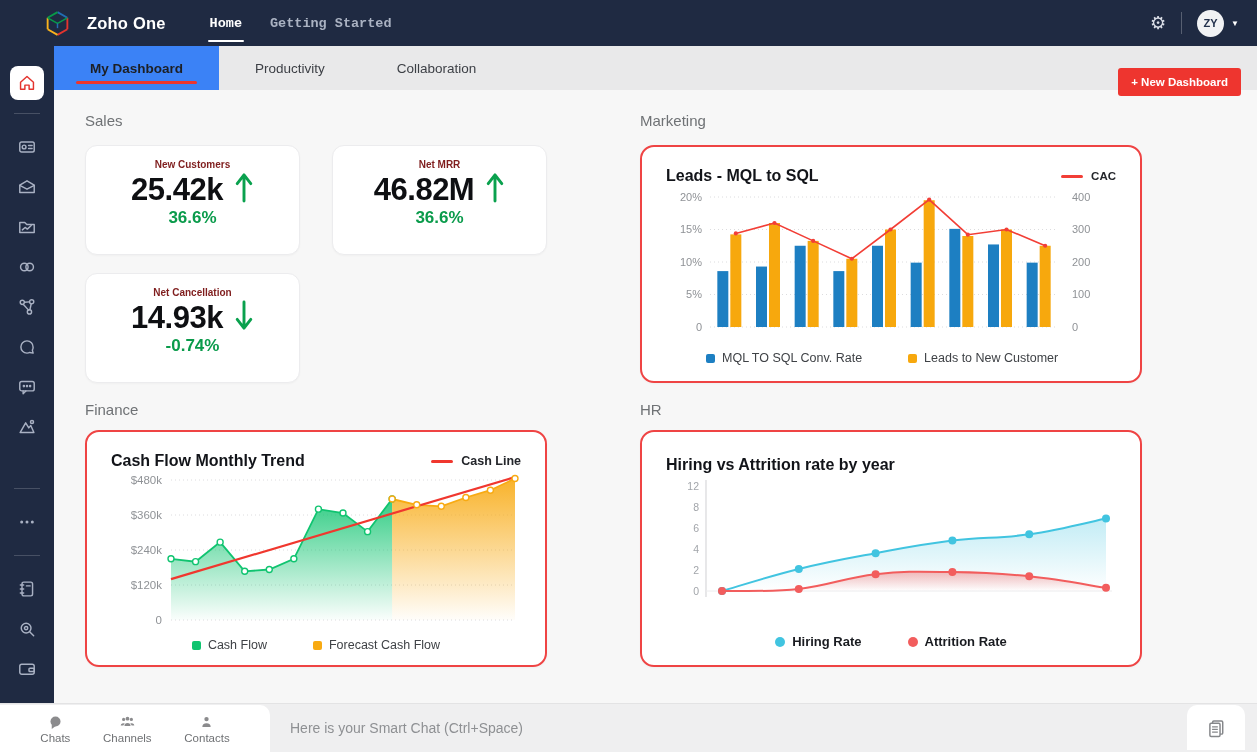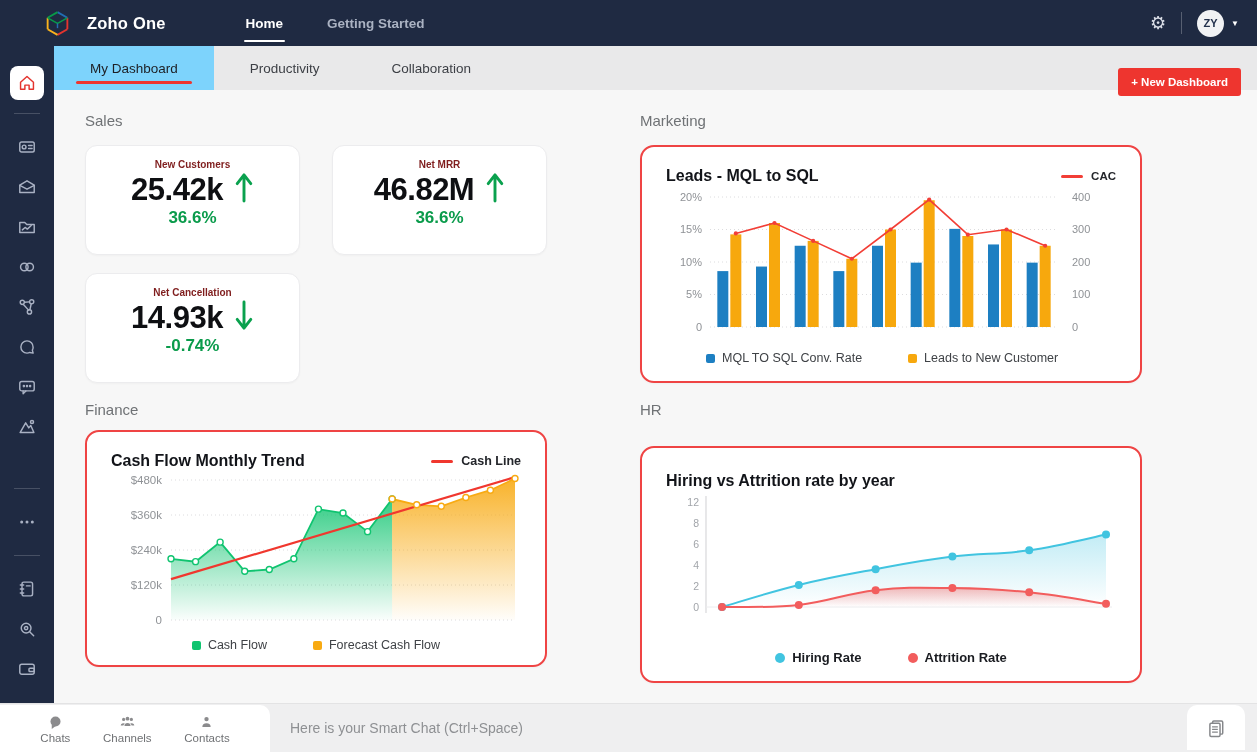--- a/index.html
+++ b/index.html
@@ -4,42 +4,42 @@
 <style>
   * { box-sizing: border-box; margin: 0; padding: 0; }
   html,body { width:1257px; height:752px; }
   body { font-family:"Liberation Sans",sans-serif; background:#f7f7f7; overflow:hidden; }
   .app { position:relative; width:1257px; height:752px; background:#f7f7f7; overflow:hidden; }
 
   
   .topbar { position:absolute; top:0; left:0; right:0; height:46px; background:#1f2a42; display:flex; align-items:center; z-index:30;padding-left:32px; }
   .logo { margin-left:12px; display:flex; align-items:center; }
   .brand { color:#fff; font-size:16.5px; font-weight:700; margin-left:16px; letter-spacing:.2px; }
-  .topnav { display:flex; margin-left:78px; gap:40px; height:100%; align-items:center; }
+  .topnav { display:flex; margin-left:42px; gap:24px; height:100%; align-items:center;font-family:Liberation Mono, monospace; }
   .topnav-item { color:#aab2c2; font-size:13.5px; font-weight:600; position:relative; cursor:pointer; padding:4px 2px; }
   .topnav-item.active { color:#fff; }
   .topnav-item.active::after { content:""; position:absolute; left:0; right:0; bottom:-7px; height:2px; background:#fff; border-radius:2px; }
   .topbar-right { margin-left:auto; display:flex; align-items:center; margin-right:18px; }
   .gear { color:#d9dde6; font-size:18px; line-height:1; cursor:pointer; }
   .top-divider { width:1px; height:22px; background:rgba(255,255,255,.25); margin:0 15px; }
   .avatar { width:27px; height:27px; border-radius:50%; background:#f1f2f4; color:#22304c; font-size:11px; font-weight:700; display:flex; align-items:center; justify-content:center; cursor:pointer; }
   .caret { color:#fff; font-size:8px; margin-left:7px; cursor:pointer; }
 
   
   .sidebar { position:absolute; left:0; top:46px; width:54px; height:657px; background:#1f2a42; display:flex; flex-direction:column; align-items:center; padding-top:20px; z-index:20; }
   .side-home { width:34px; height:34px; background:#fff; border-radius:8px; display:flex; align-items:center; justify-content:center; color:#e4342e; cursor:pointer; }
   .side-divider { width:26px; height:1px; background:rgba(255,255,255,.18); margin:13px 0; }
   .side-icon { width:100%; height:40px; display:flex; align-items:center; justify-content:center; color:#a9b1c3; cursor:pointer; }
   .side-spacer { flex:1 1 auto; }
   .side-bottom-pad { height:14px; }
 
   
   .tabbar { position:absolute; left:54px; top:46px; right:0; height:44px; background:#e9e9ea; display:flex; align-items:stretch; z-index:10; }
   .tab { padding:0 36px; display:flex; align-items:center; font-size:13.5px; color:#3c3f45; position:relative; cursor:pointer; }
-  .tab.active { background:#7dd3fc; font-weight:400; color:#1d1f24; }
+  .tab.active { background:#3b82f6; font-weight:700; color:#1d1f24; }
   .tab.active::after { content:""; position:absolute; left:22px; right:22px; bottom:6px; height:3px; background:#ee352f; border-radius:2px; }
   .new-dash-btn { margin-left:auto; align-self:center; margin-right:16px; background:#ee352f; color:#fff; font-size:11.5px; font-weight:700; border:none; border-radius:3px; padding:8px 13px; cursor:pointer;margin-top:28px; }
 
   
   .content { position:absolute; left:54px; top:90px; right:0; bottom:49px; background:#f7f7f7; padding:22px 0 0 31px; overflow:hidden; }
   .row { display:flex; }
   .row2 { margin-top:18px; }
   .col-left { width:462px; }
   .col-right { width:502px; margin-left:93px; }
   .section-title { font-size:15px; color:#6f7275; margin-bottom:16px; }
@@ -375,21 +375,21 @@
                 <span class="lg-label">Cash Flow</span>
               </span>
               <span class="legend-item">
                 <span class="sq" style="background: rgb(248, 170, 18);"></span>
                 <span class="lg-label">Forecast Cash Flow</span>
               </span>
             </div>
         </div>
       </div>
       <div class="col-right">
-        <div class="section-title" style="margin-bottom:28px;">HR</div>
+        <div class="section-title" style="margin-bottom:12px;">HR</div>
         <div class="chart-card h237">
           <div class="chart-head" style="margin-top:8px;">
             <span class="chart-title">Hiring vs Attrition rate by year</span>
           </div>
           <div class="chart-svg" id="chart-hr"><svg width="454" height="150" viewBox="0 0 454 150">
                 <defs>
                   <linearGradient id="hr-c" x1="0" y1="0" x2="0" y2="1">
                     <stop offset="0%" stop-color="#41c4e0" stop-opacity="0.32"></stop>
                     <stop offset="100%" stop-color="#41c4e0" stop-opacity="0"></stop>
                   </linearGradient>

